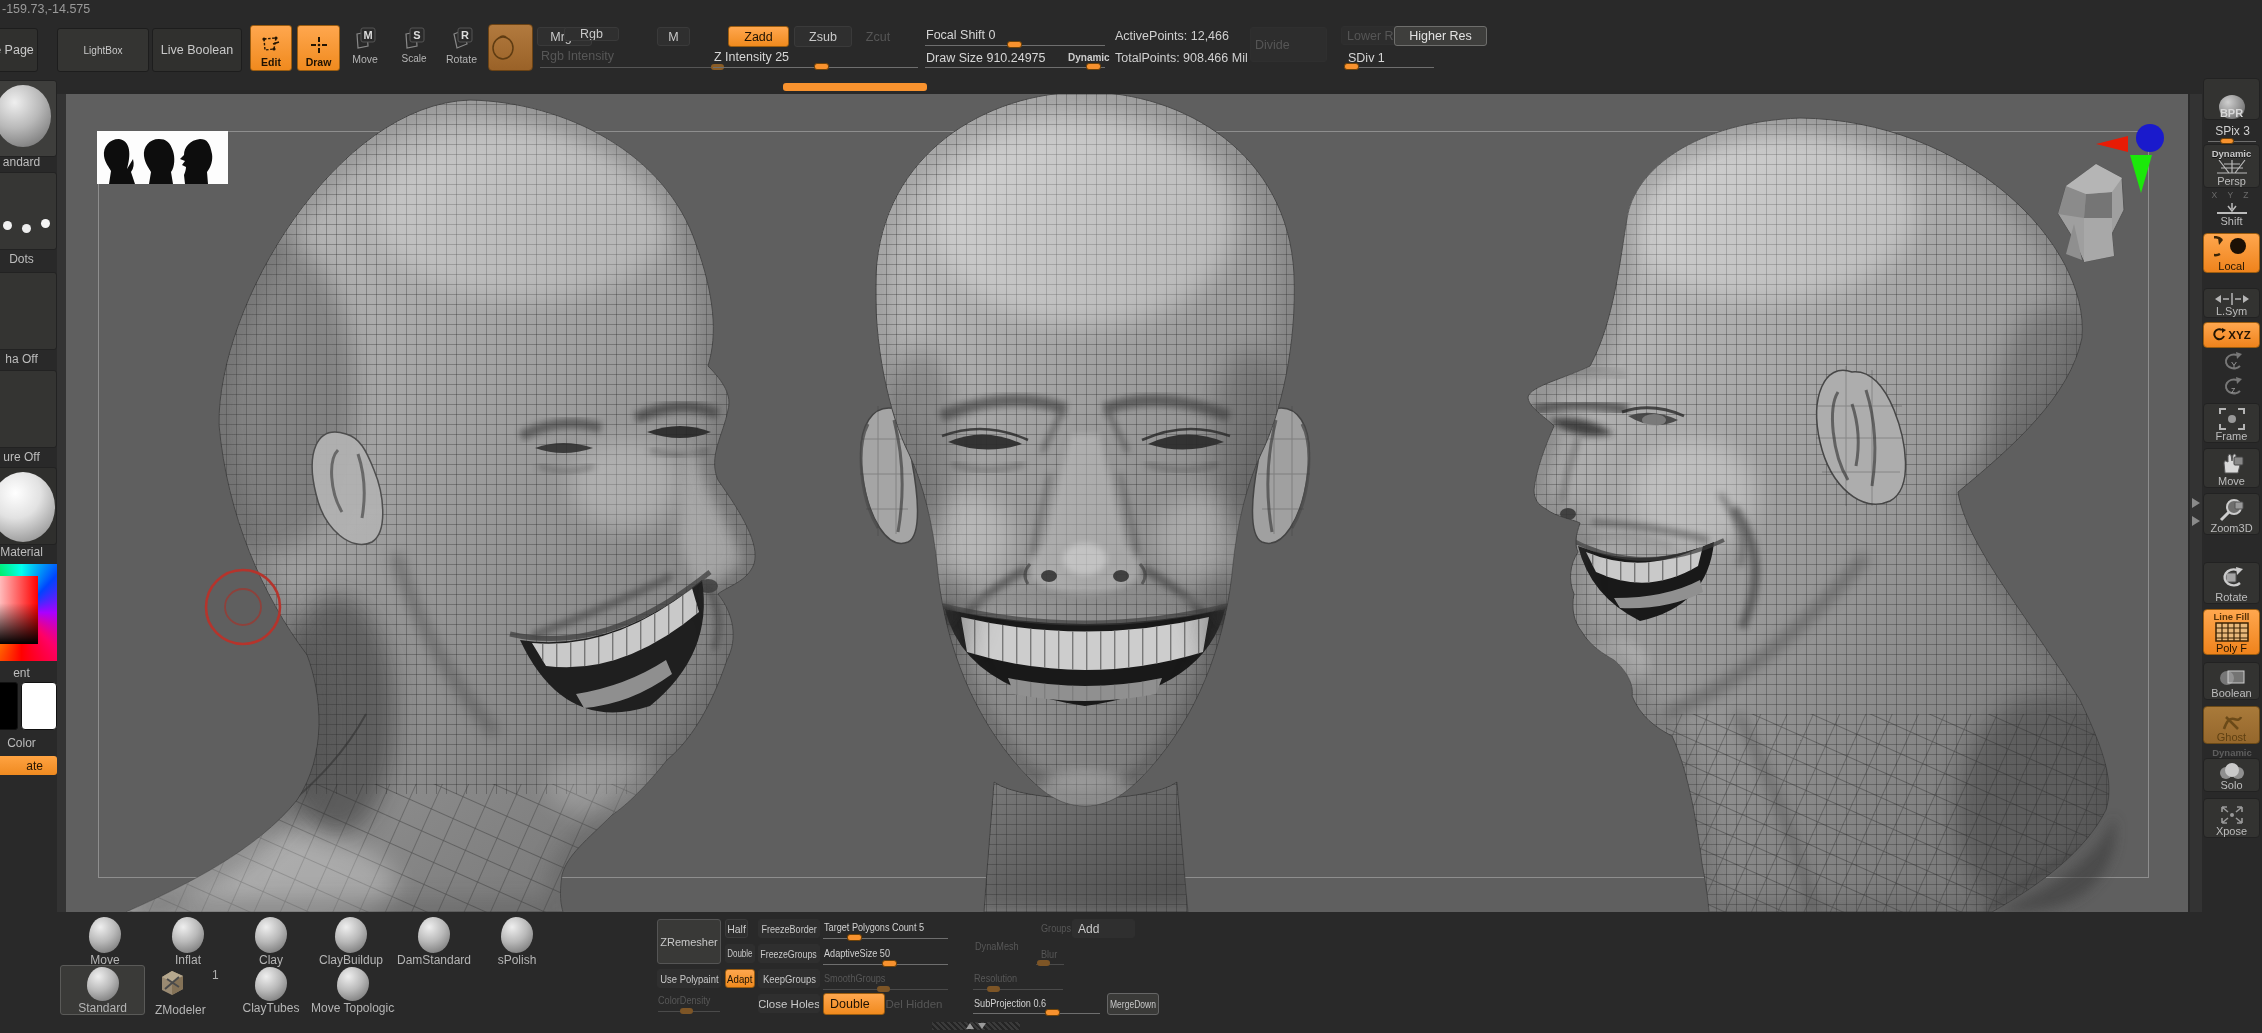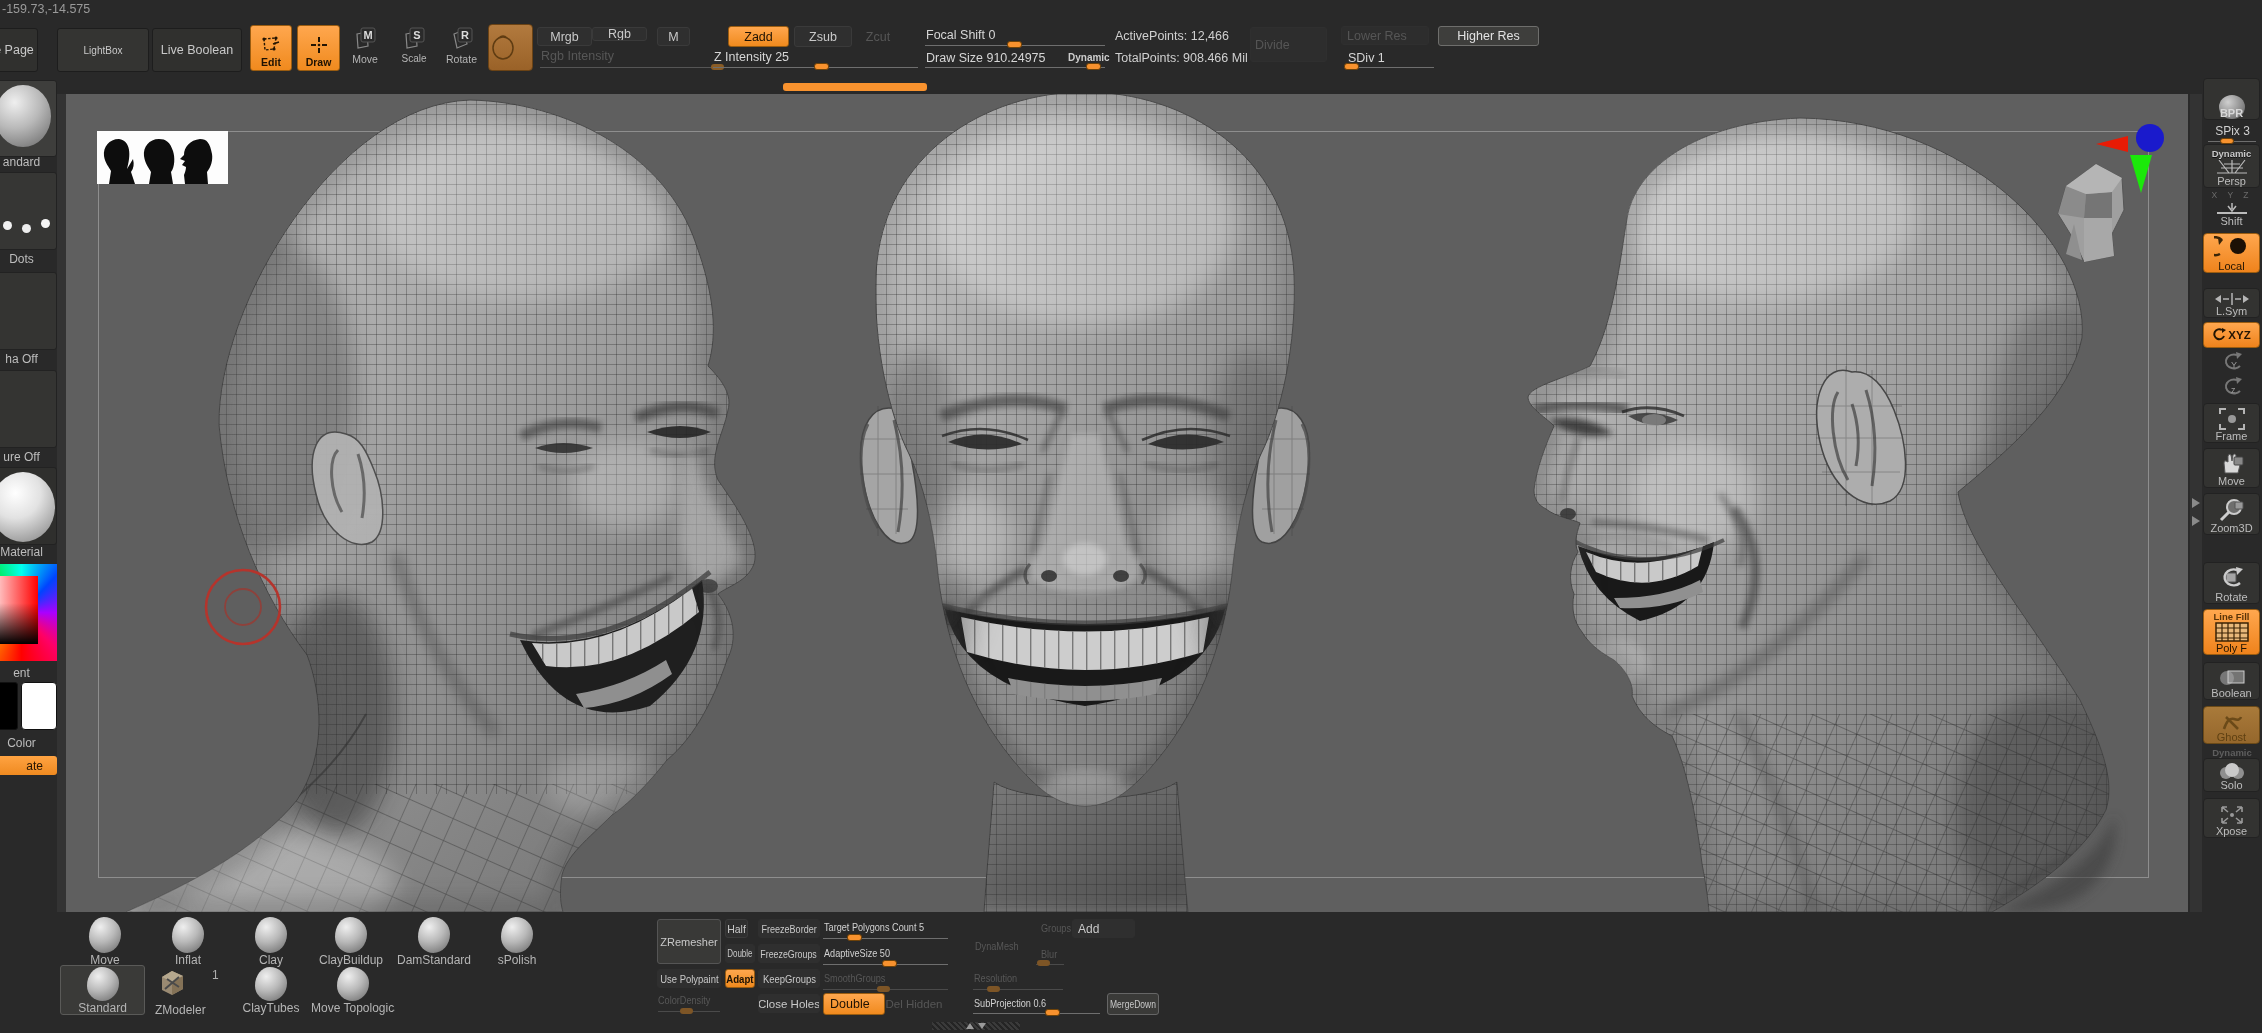--- a/index.html
+++ b/index.html
@@ -84,21 +84,21 @@
   <div class="abs" data-name="stroke-brush-button" style="left:488px;top:24px;width:45px;height:47px;background:linear-gradient(#b27a3e,#9a6228);border:1px solid #6b4315;border-radius:4px">
     <svg data-name="stroke-circle-icon" width="29" height="45" viewBox="0 0 29 45">
         <ellipse cx="14" cy="23" rx="10" ry="11" fill="none" stroke="#5f3c12" stroke-width="1.5"></ellipse>
         <path d="M10,13 Q14,9 18,13" fill="none" stroke="#5f3c12" stroke-width="1.5"></path>
       </svg>
   </div>
 
   <div class="abs btn2" data-name="mrgb-button" style="left:537px;top:27px;width:55px;height:19px">
       <span>Mrgb</span>
     </div>
-  <div class="abs btn2" data-name="rgb-button" style="left:592px;top:27px;width:55px;height:14px">
+  <div class="abs btn2" data-name="rgb-button" style="left:564px;top:27px;width:55px;height:14px">
       <span>Rgb</span>
     </div>
   <div class="abs btn2" data-name="m-button" style="left:657px;top:27px;width:33px;height:19px">
       <span>M</span>
     </div>
 
   <div class="abs t dim" data-name="rgb-intensity-slider-label" style="left:541px;top:49px">Rgb Intensity</div>
   <div class="track" data-name="rgb-intensity-slider-track" style="left:540px;top:67px;width:185px;background:#555"></div>
   <div class="dimhandle" data-name="rgb-intensity-slider-handle" style="left:711px;top:64px;background:#8a5c25"></div>
 
@@ -127,21 +127,21 @@
 
   <div class="abs t" data-name="active-points-readout" style="left:1115px;top:29px;color:#d0d0d0">ActivePoints: 12,466</div>
   <div class="abs t" data-name="total-points-readout" style="left:1115px;top:51px;color:#d0d0d0">TotalPoints: 908.466 Mil</div>
 
   <div class="abs dbtn" data-name="divide-button" style="left:1250px;top:27px;width:77px;height:35px;justify-content:flex-start;padding-left:4px">
       <span>Divide</span>
     </div>
   <div class="abs dbtn" data-name="lower-res-button" style="left:1341px;top:26px;width:88px;height:19px;justify-content:flex-start;padding-left:5px">
       <span>Lower Res</span>
     </div>
-  <div class="abs btn2" data-name="higher-res-button" style="left:1438px;top:26px;width:101px;height:20px;background:#3e3e3c;border-color:#6e6e6c;color:#e2e2e2">
+  <div class="abs btn2" data-name="higher-res-button" style="left:1394px;top:26px;width:93px;height:20px;background:#3e3e3c;border-color:#6e6e6c;color:#e2e2e2">
       <span>Higher Res</span>
     </div>
 
   <div class="abs t" data-name="sdiv-slider-label" style="left:1348px;top:51px;color:#d6d6d6">SDiv 1</div>
   <div class="track" data-name="sdiv-slider-track" style="left:1344px;top:67px;width:90px"></div>
   <div class="handle" data-name="sdiv-slider-handle" style="left:1344px;top:63px"></div>
 
   <div class="abs" data-name="top-tray-scrollbar" style="left:783px;top:83px;width:144px;height:8px;background:#f8922e;border-radius:3px"></div>
 </div>
 
@@ -622,21 +622,21 @@
     </div>
   <div class="abs btn2" data-name="freezeborder-button" style="left:758px;top:7px;width:62px;height:19px;border-color:#2f2f2f">
       <span style="font-size:10.5px;transform:scaleX(.86)">FreezeBorder</span>
     </div>
   <div class="abs btn2" data-name="freezegroups-button" style="left:758px;top:32px;width:62px;height:19px;border-color:#2f2f2f">
       <span style="font-size:10.5px;transform:scaleX(.84)">FreezeGroups</span>
     </div>
   <div class="abs btn2" data-name="use-polypaint-button" style="left:657px;top:57px;width:64px;height:19px;border-color:#2f2f2f">
       <span style="font-size:10.5px;transform:scaleX(.9)">Use Polypaint</span>
     </div>
-  <div class="abs obtn" data-name="adapt-button" style="left:725px;top:57px;width:30px;height:19px;font-weight:bold;font-size:10.5px">
+  <div class="abs obtn" data-name="adapt-button" style="left:725px;top:57px;width:30px;height:19px;font-weight:normal;font-size:10.5px">
       <span style="transform:scaleX(.92)">Adapt</span>
     </div>
   <div class="abs btn2" data-name="keepgroups-button" style="left:758px;top:57px;width:62px;height:19px;border-color:#2f2f2f">
       <span style="font-size:10.5px;transform:scaleX(.9)">KeepGroups</span>
     </div>
   <div class="abs t dim" data-name="colordensity-slider-label" style="left:658px;top:82px;font-size:11.5px">ColorDensity</div>
   <div class="track" data-name="colordensity-slider-track" style="left:658px;top:99px;width:62px;background:#4a4a4a"></div>
   <div class="dimhandle" data-name="colordensity-slider-handle" style="left:680px;top:96px"></div>
   <div class="abs btn2" data-name="close-holes-button" style="left:758px;top:82px;width:62px;height:19px;border-color:#2f2f2f">
       <span style="font-size:11.5px">Close Holes</span>

